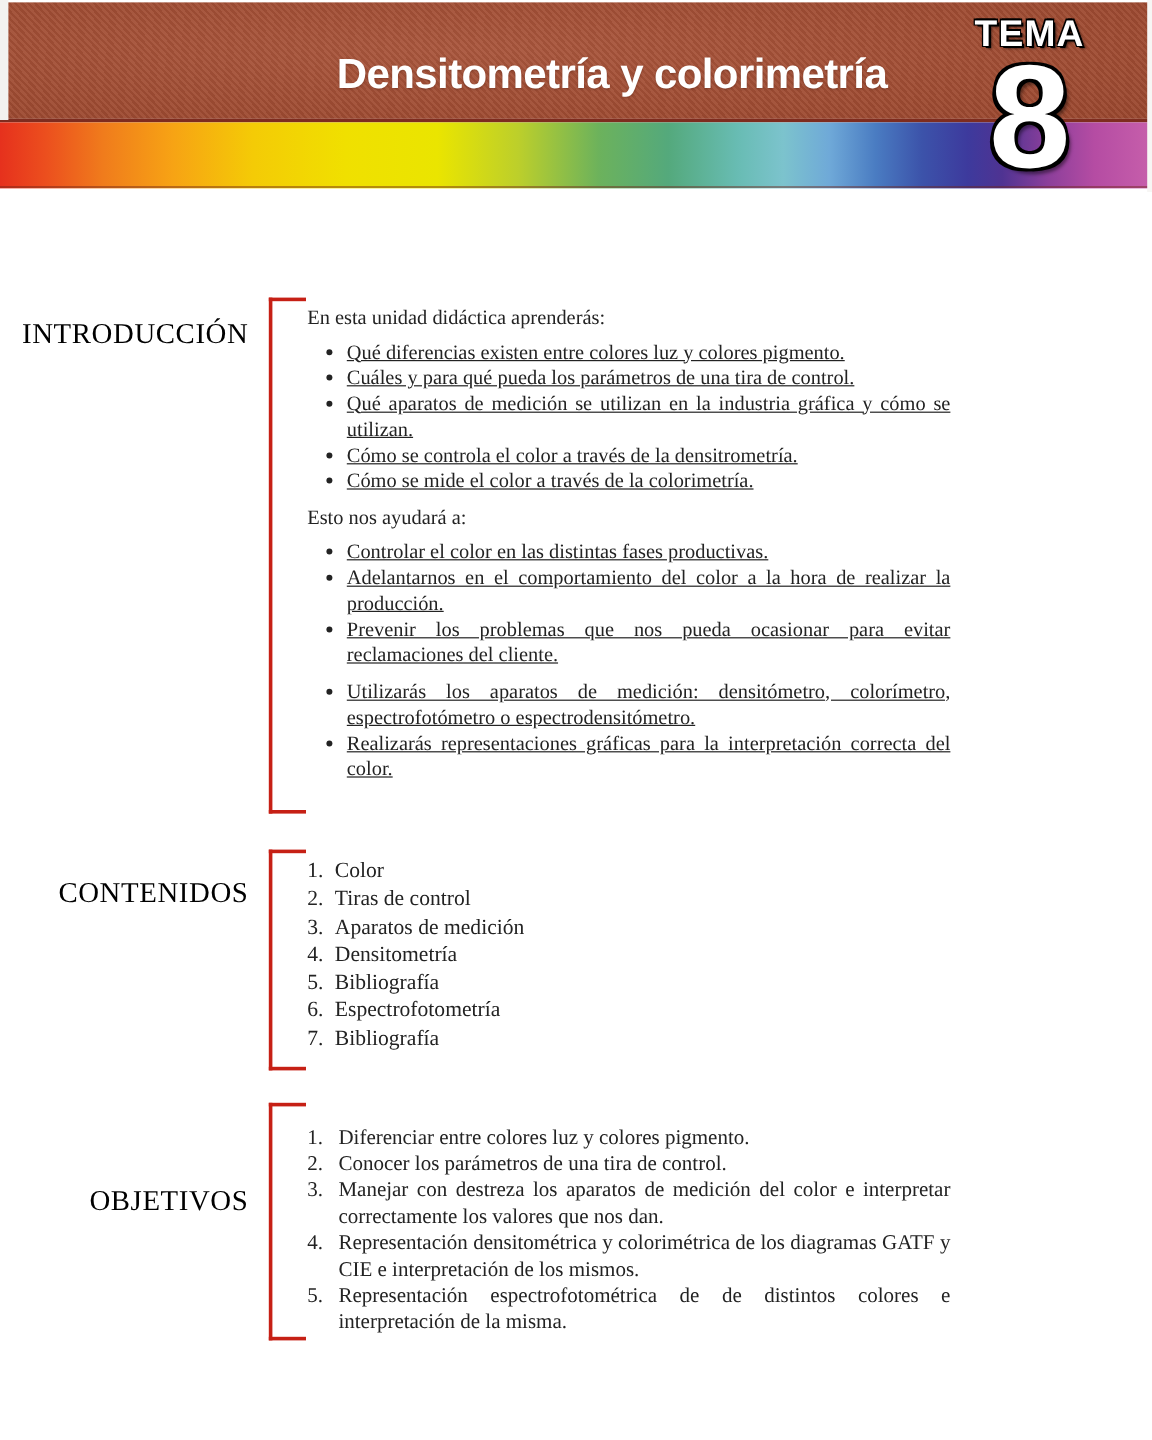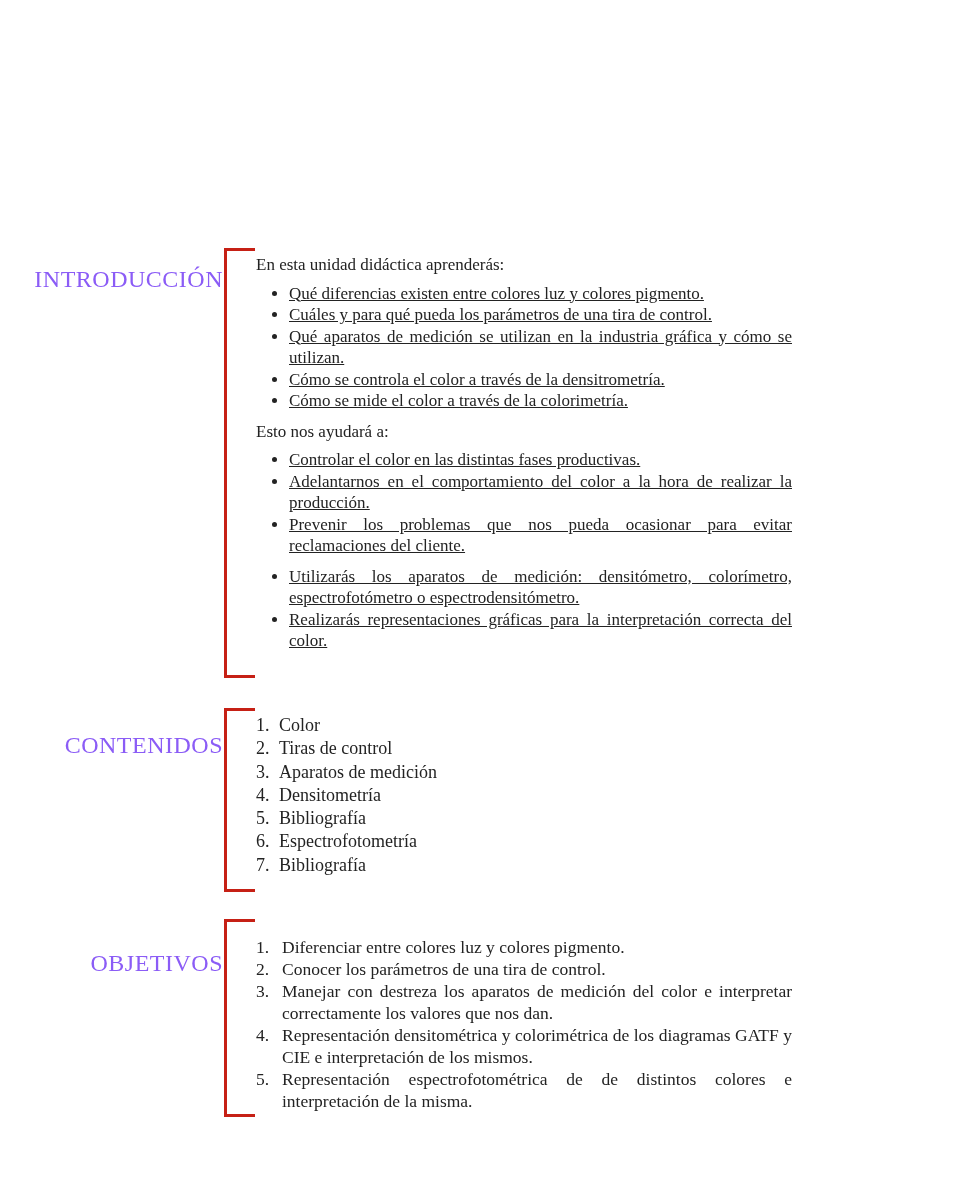--- a/index.html
+++ b/index.html
@@ -48,25 +48,25 @@
   }
   .tema-number {
     font-size:122px; line-height:0.82; margin-top:4px;
     text-shadow:-2px -2px 0 #000, 2px -2px 0 #000, -2px 2px 0 #000, 3px 3px 0 #000,
                 -3px 3px 0 #000, 4px 5px 3px rgba(0,0,0,0.45);
   }
 
   
   .sec-label {
     position:absolute; left:0; width:207px; text-align:right;
-    font-size:24px; color:#8b5cf6; letter-spacing:0.5px; line-height:1.1;margin-left:16px;
+    font-size:24px; color:#000000; letter-spacing:0.5px; line-height:1.1;
   }
   #lbl-intro { top:266px; }
   #lbl-cont  { top:732px; }
-  #lbl-obj   { top:950px; }
+  #lbl-obj   { top:988px; }
 
   .bracket {
     position:absolute; left:224px; width:31px; box-sizing:border-box;
     border:3px solid #c62015; border-right:none;
   }
   #br-intro { top:248px; height:430px; }
   #br-cont  { top:708px; height:184px; }
   #br-obj   { top:919px; height:198px; }
 
   
@@ -88,20 +88,32 @@
   .obj { position:absolute; left:256px; top:936px; width:536px; font-size:17.5px; line-height:22px; }
   .obj-row { display:flex; }
   .obj-num { width:26px; flex:none; }
   .obj-text { flex:1; text-align:justify; }
 </style>
 </head>
 <body>
 
 <div class="page">
 
+  <div class="header">
+    <div class="band-brown"></div>
+    <div class="band-divider"></div>
+    <div class="band-rainbow"></div>
+    <div class="scan-strip"></div>
+    <div class="scan-strip-r"></div>
+    <h1 class="doc-title">Densitometría y colorimetría</h1>
+    <div class="tema-block">
+      <div class="tema-label">TEMA</div>
+      <div class="tema-number">8</div>
+    </div>
+  </div>
 
   <div class="sec-label" id="lbl-intro">INTRODUCCIÓN</div>
   <div class="sec-label" id="lbl-cont">CONTENIDOS</div>
   <div class="sec-label" id="lbl-obj">OBJETIVOS</div>
 
   <div class="bracket" id="br-intro"></div>
   <div class="bracket" id="br-cont"></div>
   <div class="bracket" id="br-obj"></div>
 
   <div class="intro">

